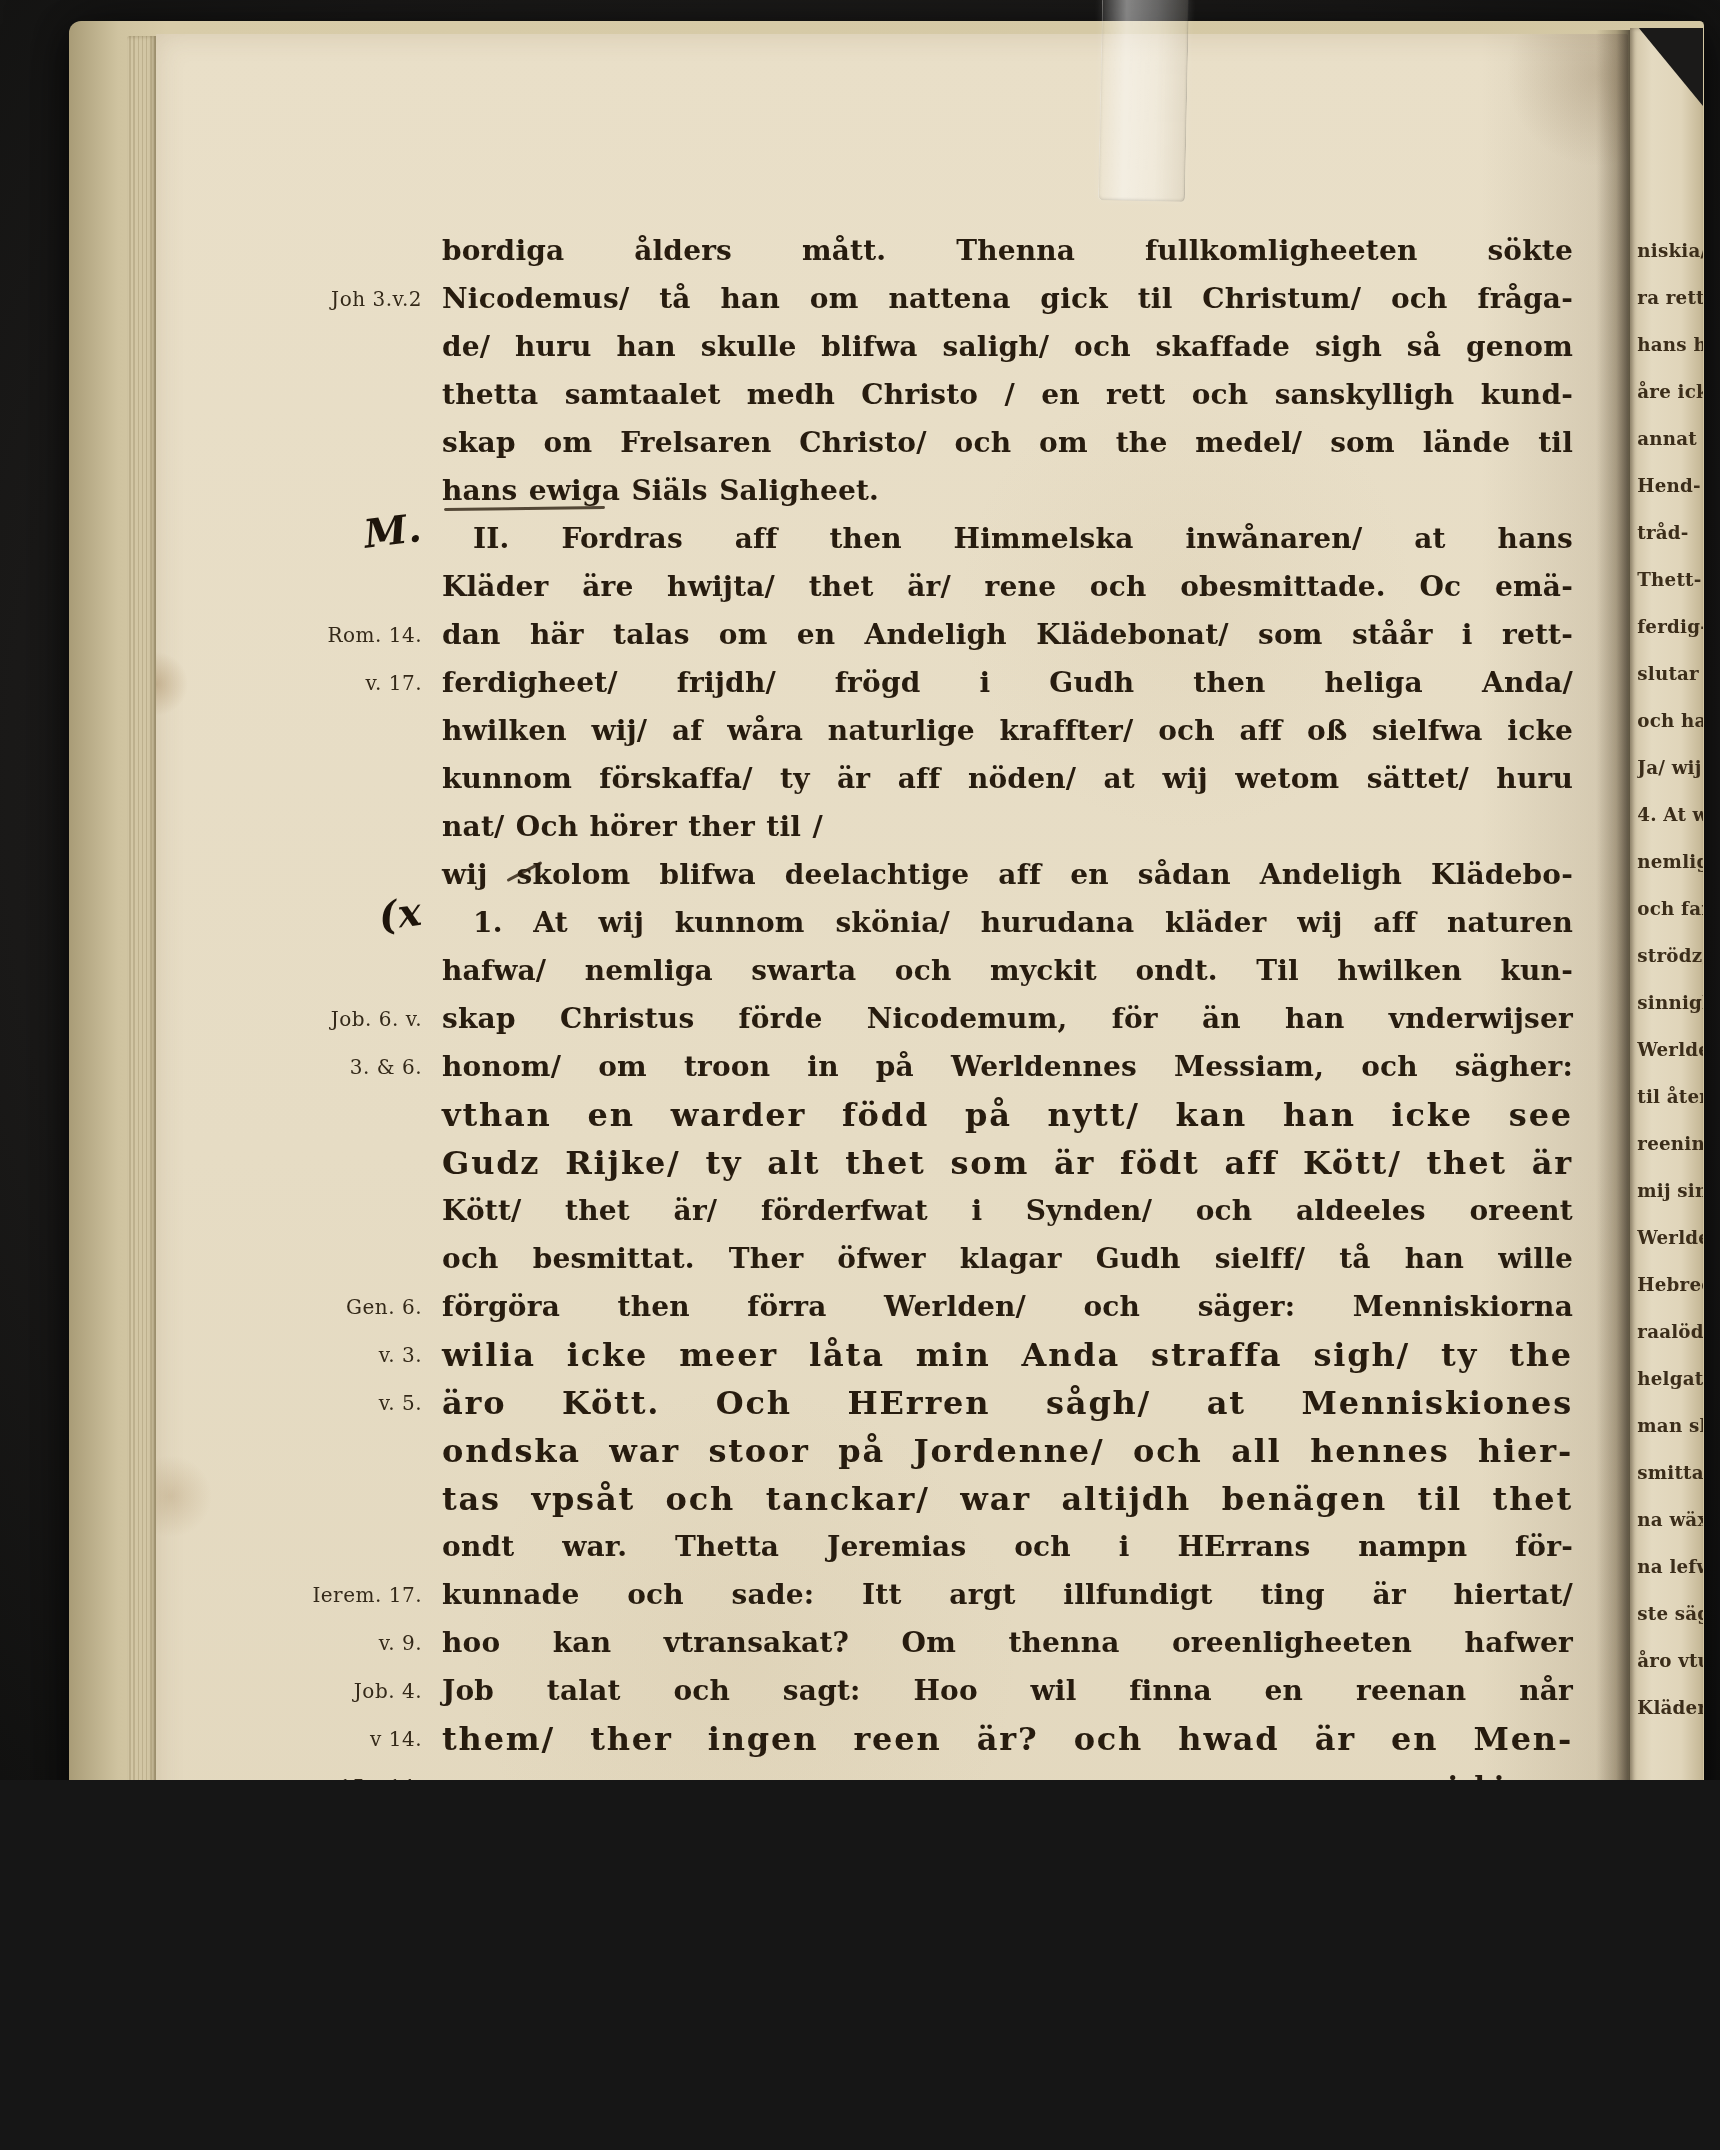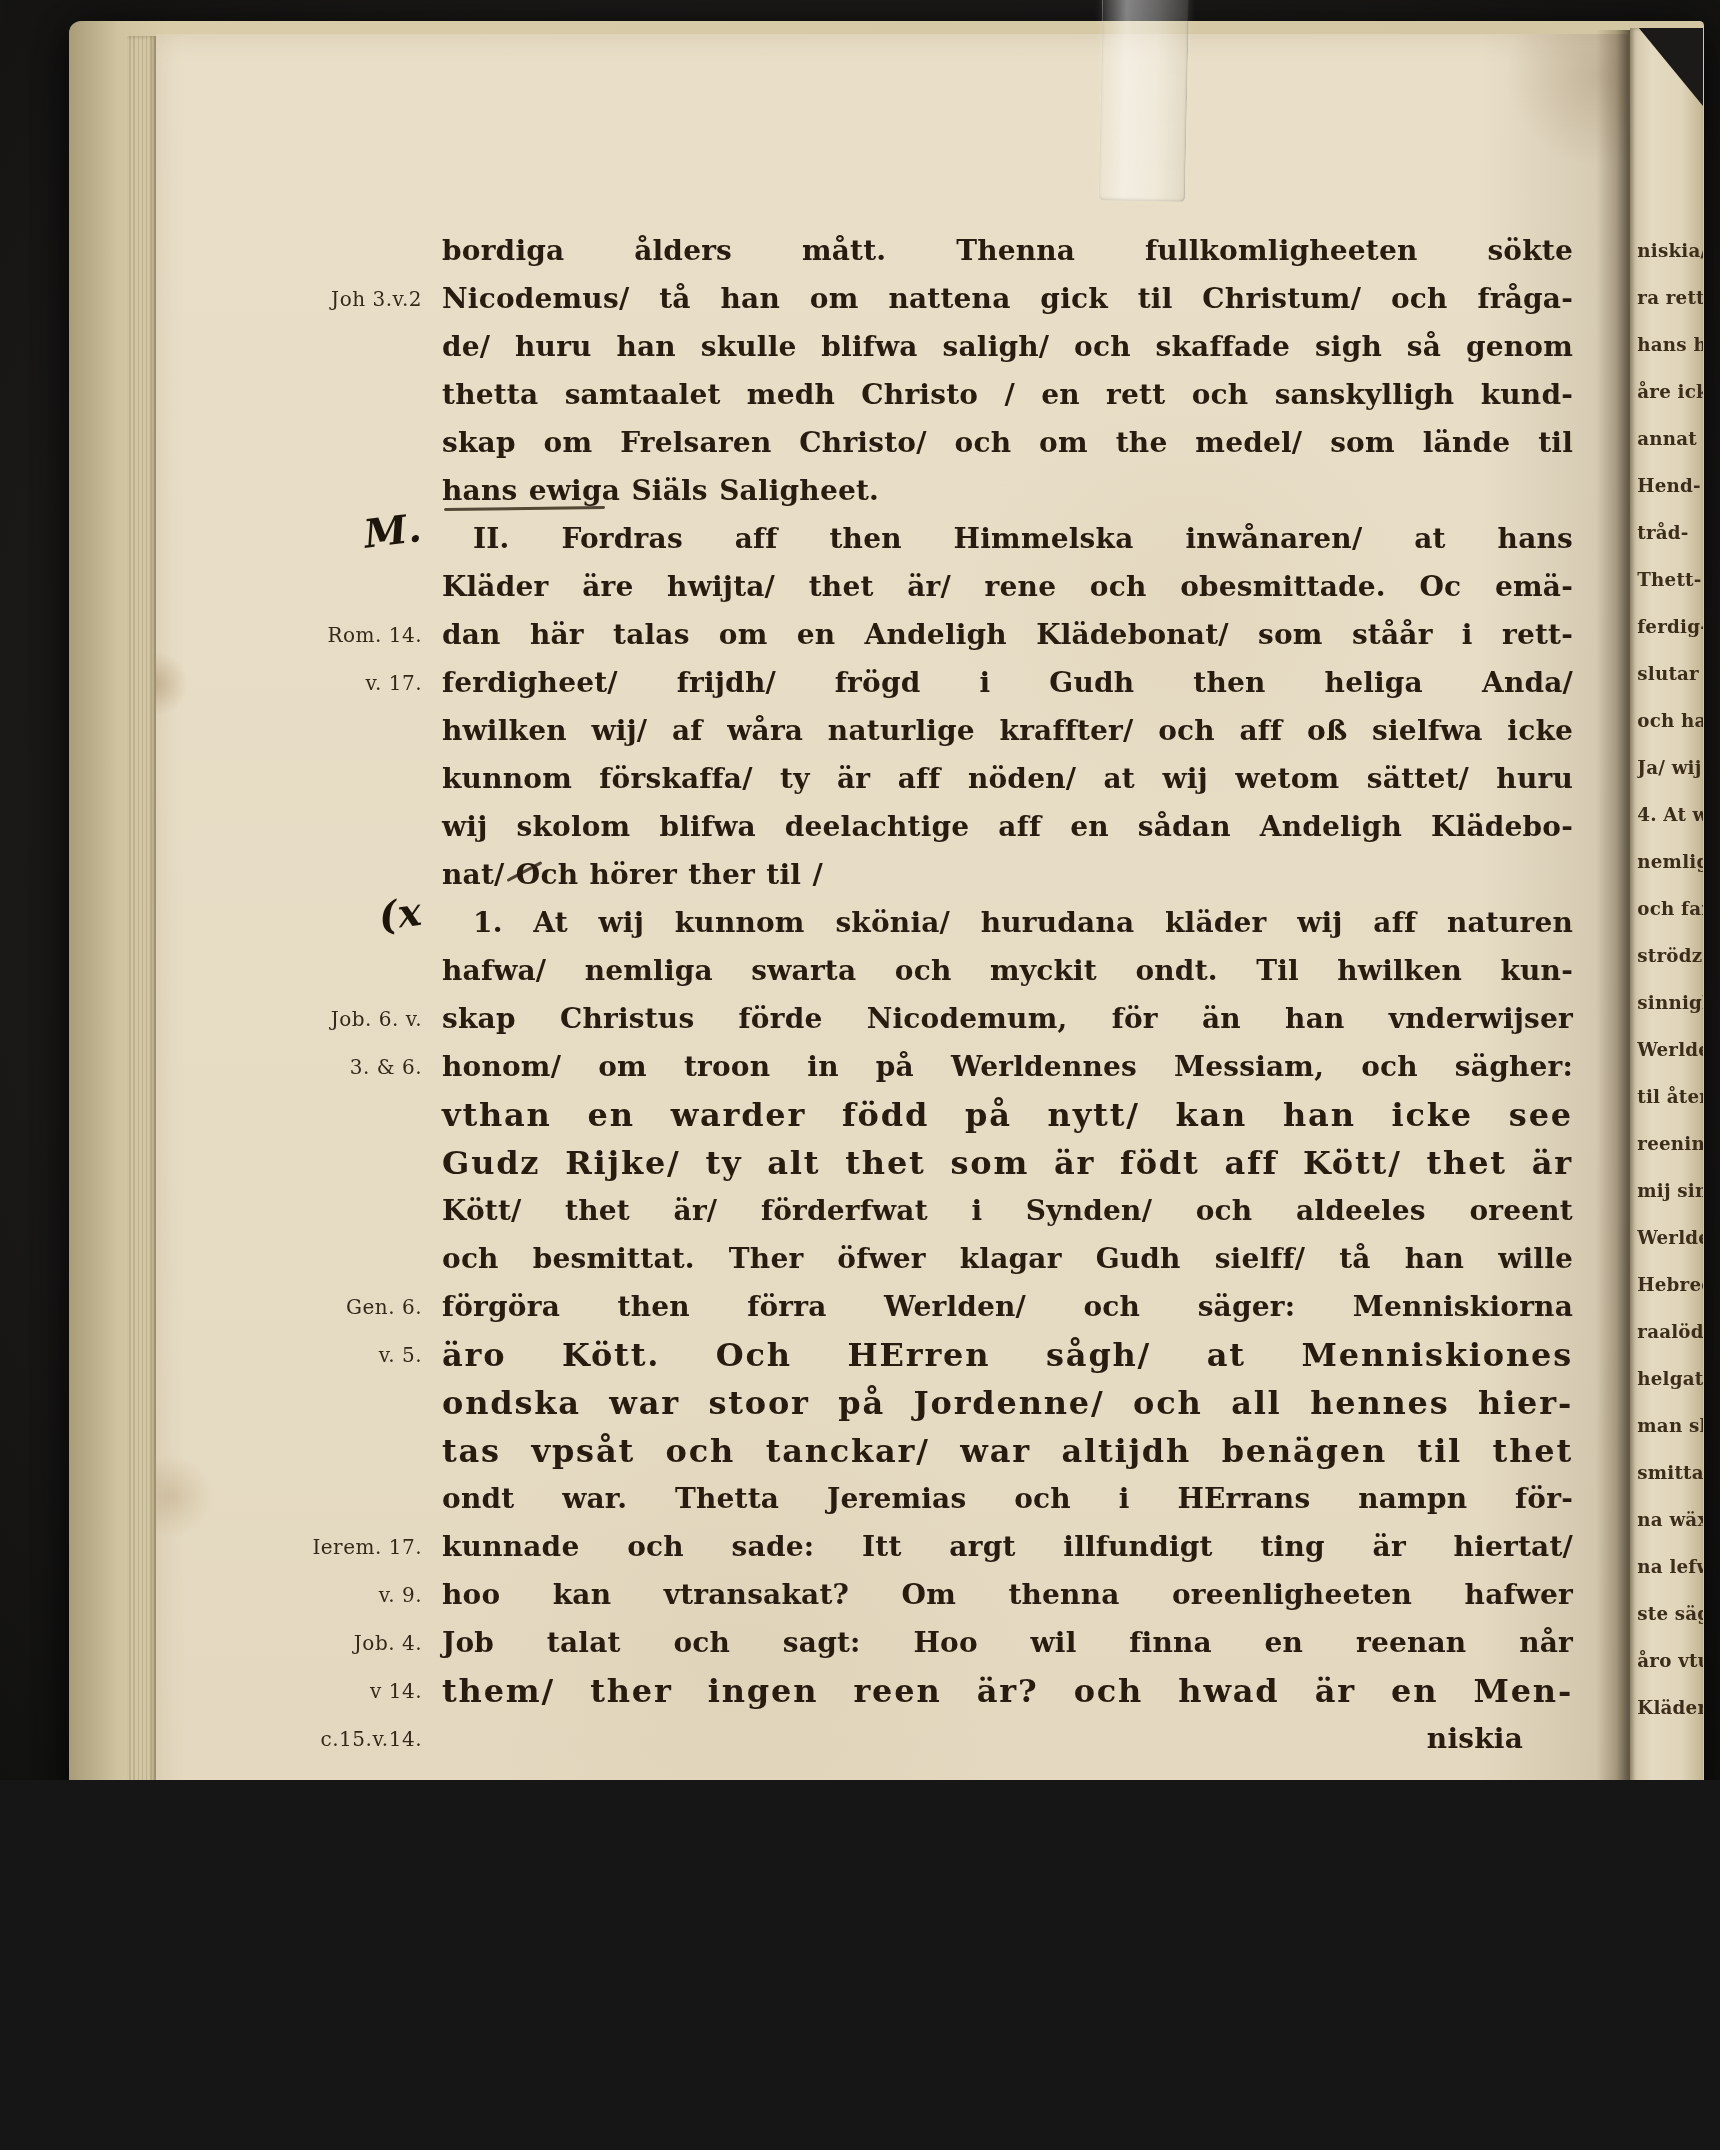--- a/index.html
+++ b/index.html
@@ -171,26 +171,26 @@
             <div class="t">hwilken wij/ af wåra naturlige kraffter/ och aff oß sielfwa icke</div>
           </div>
 
           <div class="line">
             <div class="m"></div>
             <div class="t">kunnom förskaffa/ ty är aff nöden/ at wij wetom sättet/ huru</div>
           </div>
 
           <div class="line">
             <div class="m"></div>
+            <div class="t left">nat/  Och hörer ther til /</div>
+          </div>
+
+          <div class="line">
+            <div class="m"></div>
             <div class="t">wij skolom blifwa deelachtige aff en sådan Andeligh Klädebo-</div>
-          </div>
-
-          <div class="line">
-            <div class="m"></div>
-            <div class="t left">nat/  Och hörer ther til /</div>
           </div>
 
           <div class="line">
             <div class="m hand">(x</div>
             <div class="t indent">1.  At wij kunnom skönia/ hurudana kläder wij aff naturen</div>
           </div>
 
           <div class="line">
             <div class="m"></div>
             <div class="t">hafwa/ nemliga swarta och myckit ondt.  Til hwilken kun-</div>
@@ -224,20 +224,24 @@
           <div class="line">
             <div class="m"></div>
             <div class="t">och besmittat.   Ther öfwer klagar Gudh sielff/ tå han wille</div>
           </div>
 
           <div class="line">
             <div class="m">Gen. 6.</div>
             <div class="t">förgöra then förra Werlden/ och säger:  Menniskiorna</div>
           </div>
 
+          <div class="line">
+            <div class="m">v. 3.</div>
+            <div class="t quote">wilia icke meer låta min Anda straffa sigh/ ty the</div>
+          </div>
 
           <div class="line">
             <div class="m">v. 5.</div>
             <div class="t quote">äro Kött.   Och HErren sågh/ at Menniskiones</div>
           </div>
 
           <div class="line">
             <div class="m"></div>
             <div class="t quote">ondska war stoor på Jordenne/ och all hennes hier-</div>
           </div>

